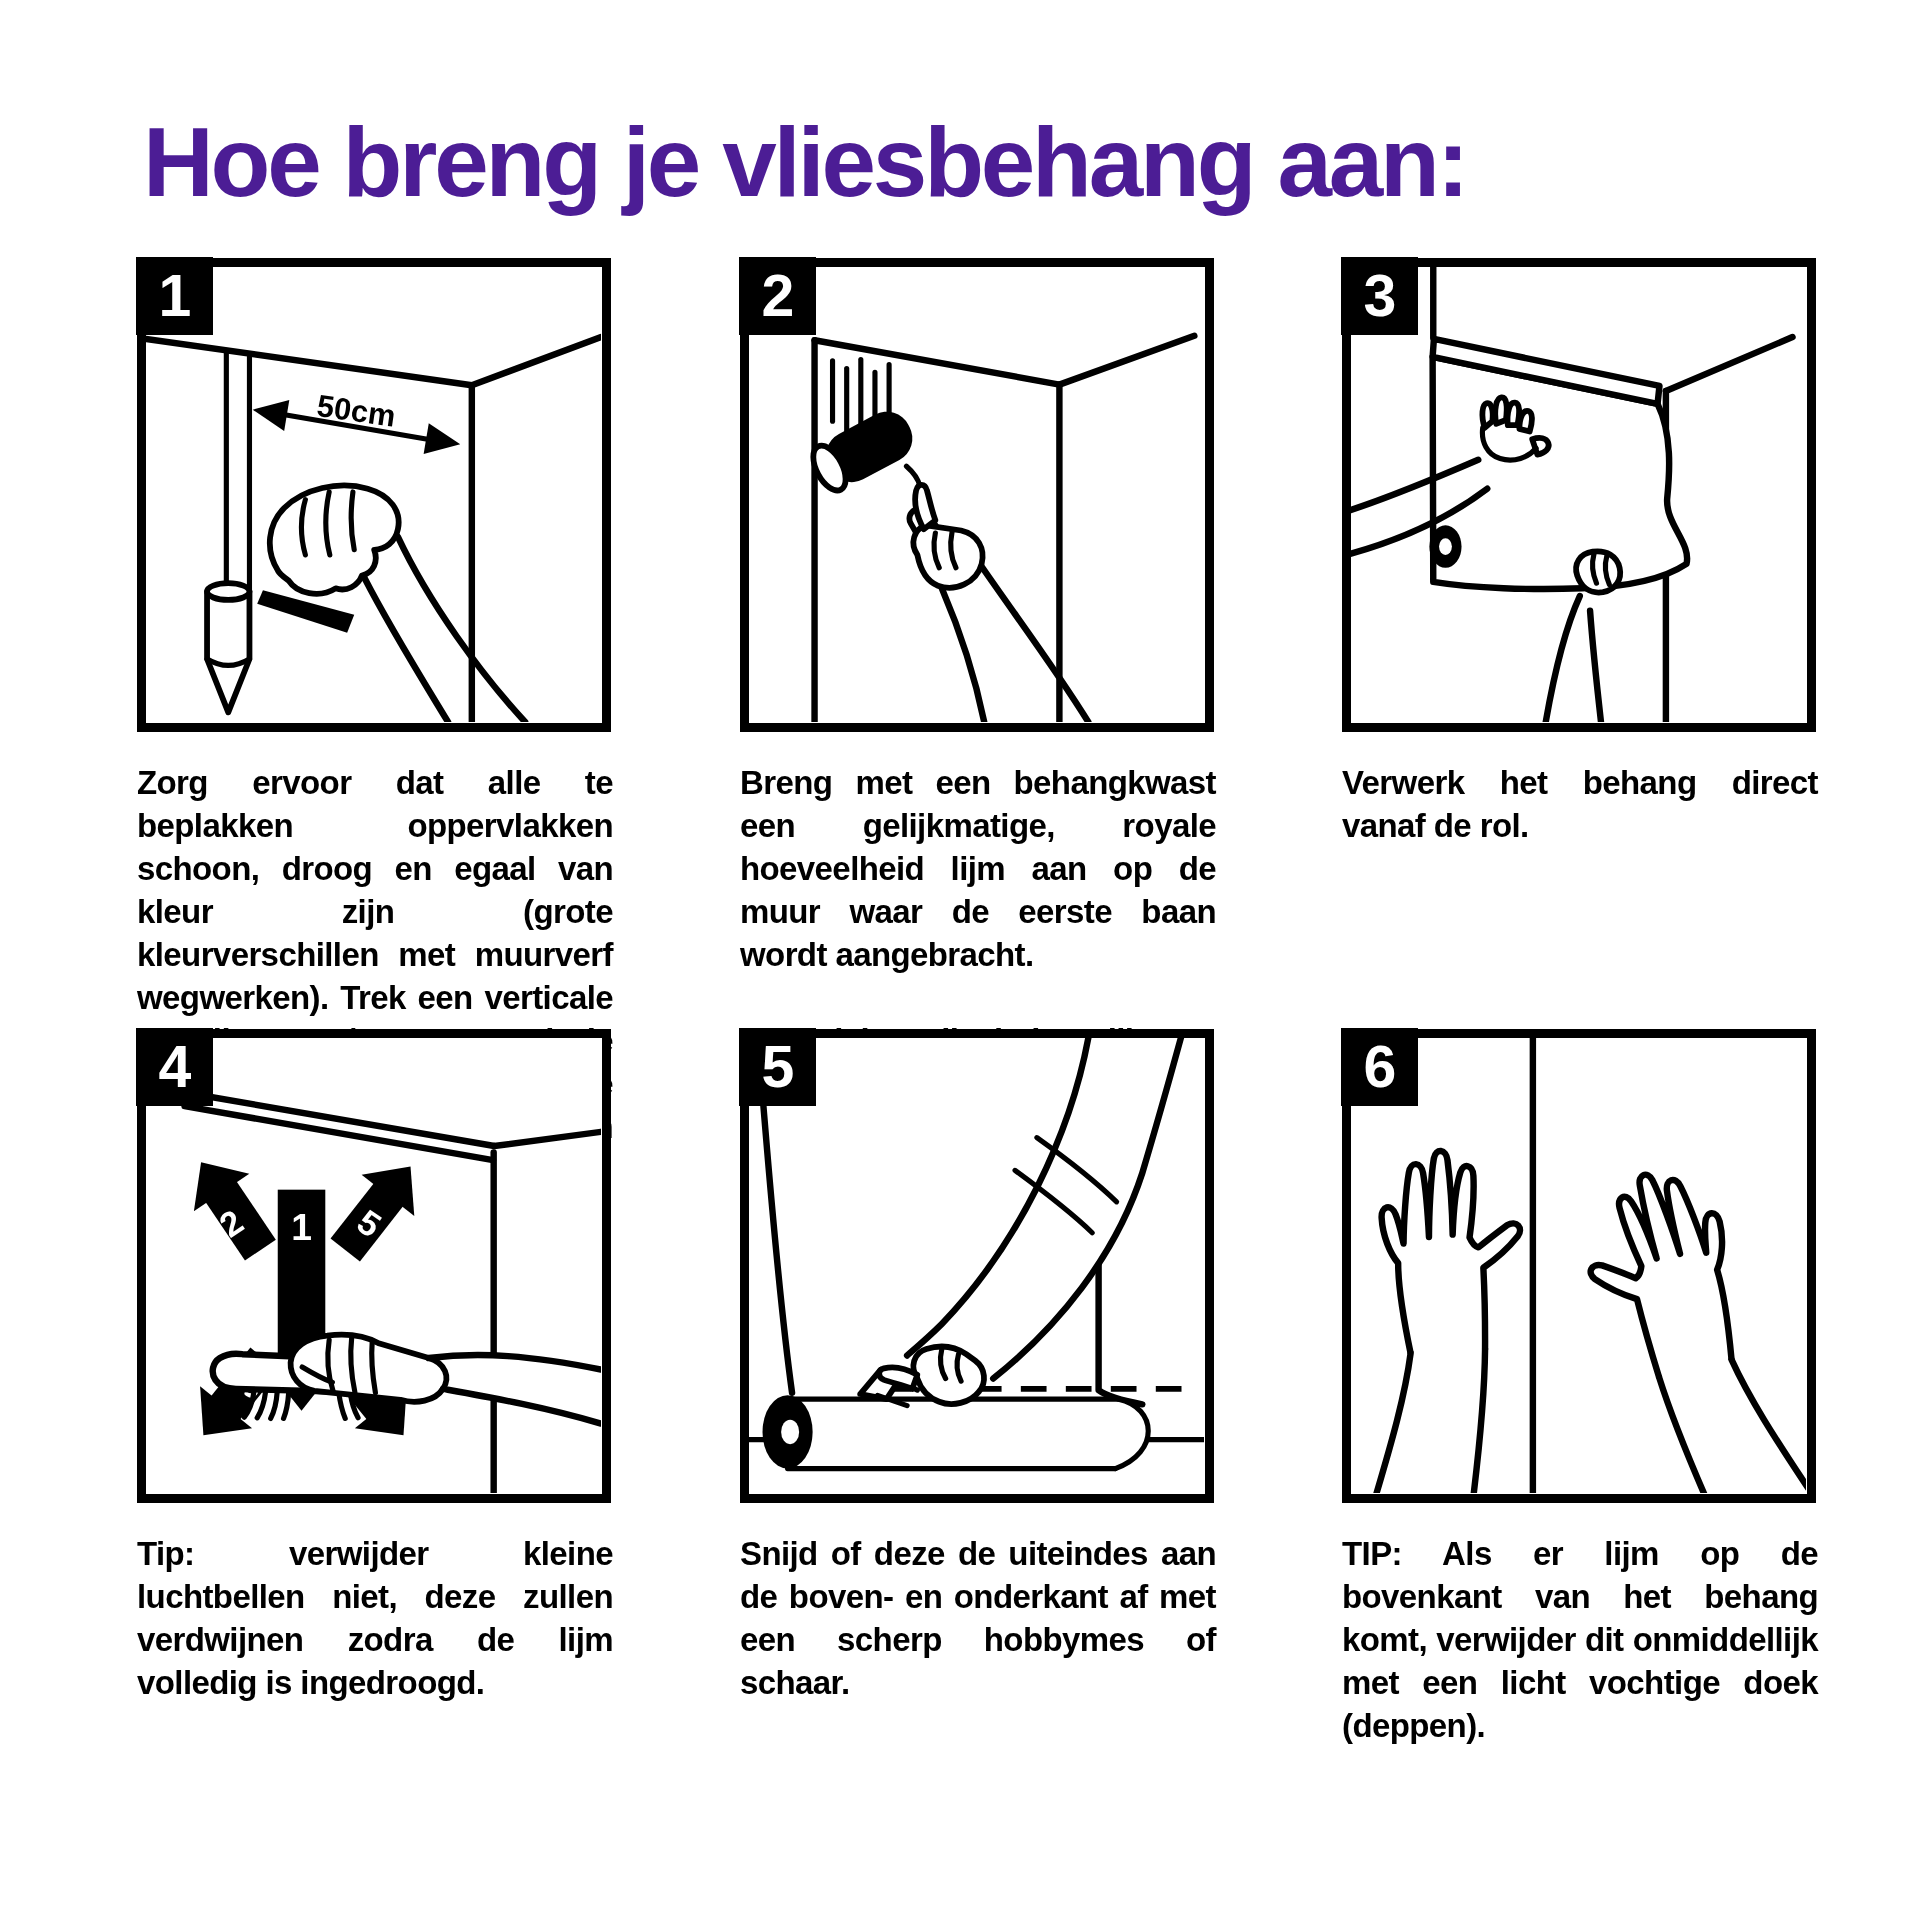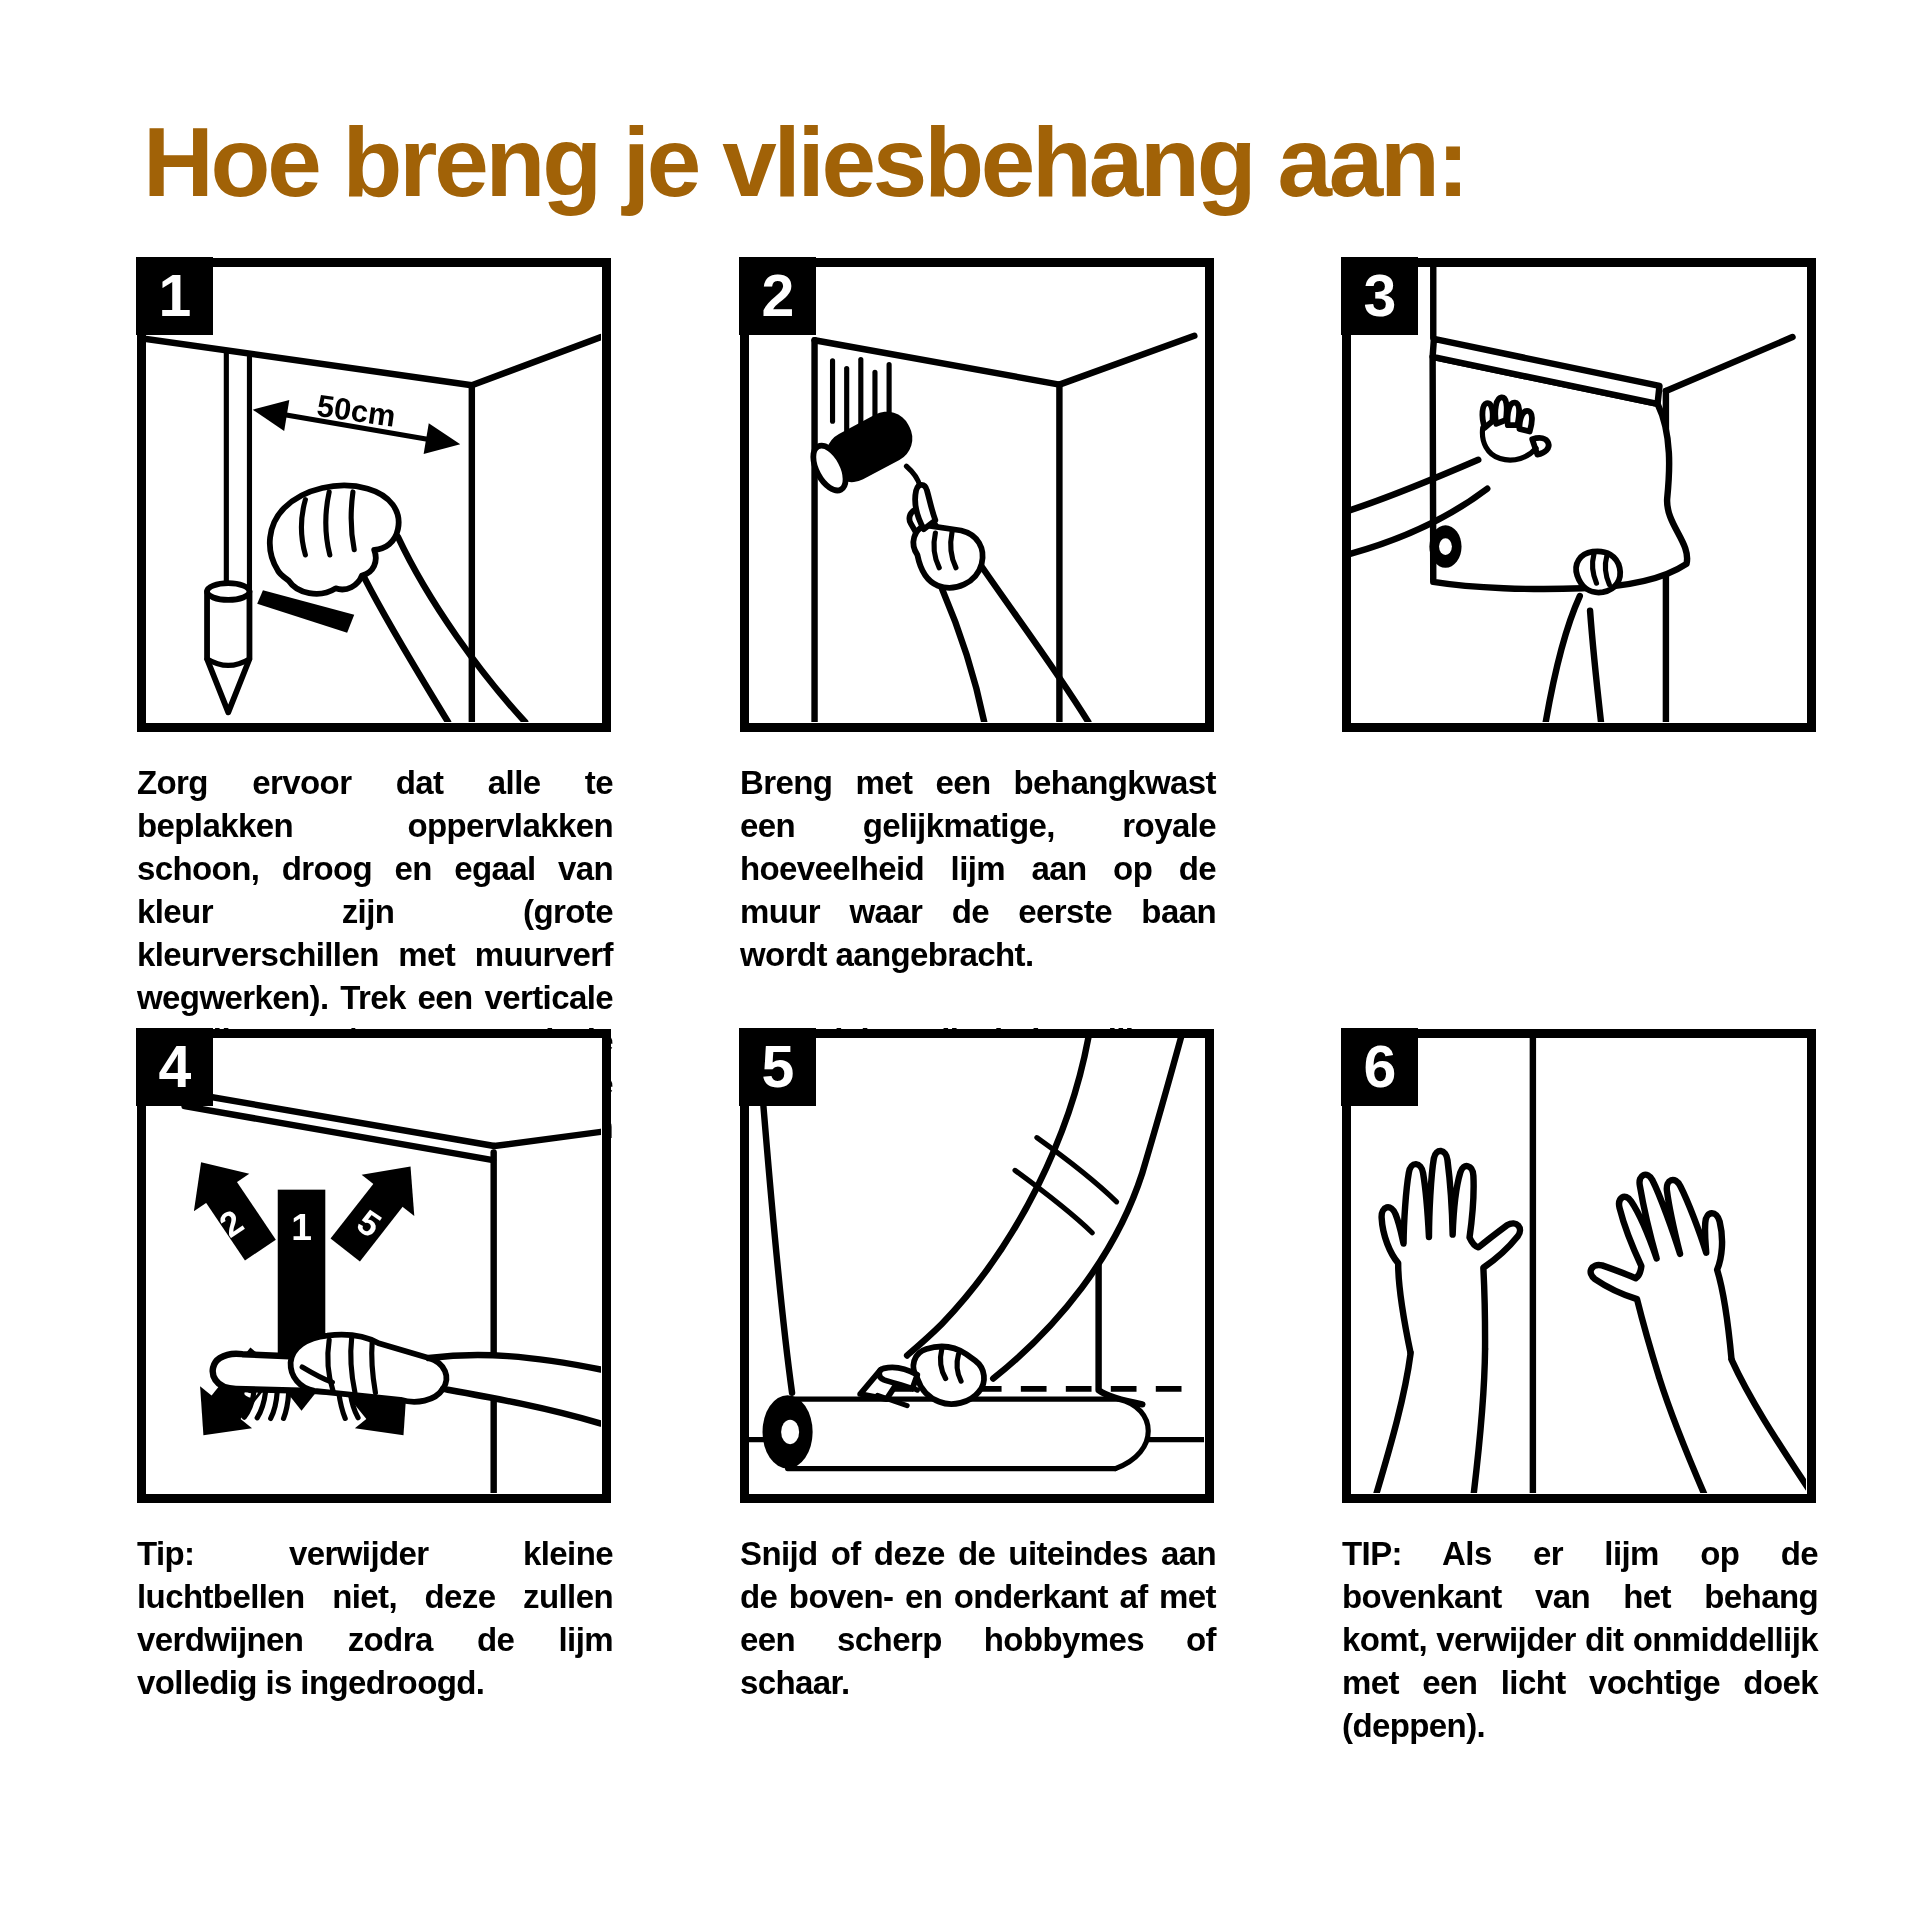--- a/index.html
+++ b/index.html
@@ -1,19 +1,19 @@
 <!DOCTYPE html>
 <html style="font-size:10.3px"><head>
 <meta charset="utf-8">
 <style>
   html,body{margin:0;padding:0;background:#fff;}
   body{width:1926px;height:1926px;position:relative;font-family:"Liberation Sans",sans-serif;color:#000;}
   .sheet{position:absolute;inset:0;background:#fff;overflow:hidden;}
   .page-title{position:absolute;left:143px;top:113px;margin:0;font-size:98px;line-height:1;
-    font-weight:700;letter-spacing:-3.2px;color:#a16207;white-space:nowrap;}
+    font-weight:700;letter-spacing:-3.2px;color:#4c1d95;white-space:nowrap;}
   .cell{position:absolute;width:476px;}
   .panel{position:relative;width:474px;height:474px;border:9.6px solid #000;box-sizing:border-box;background:#fff;}
   .panel svg{position:absolute;left:0;top:0;width:455px;height:455px;overflow:hidden;}
   .badge{position:absolute;left:-9.6px;top:-9.6px;width:77px;height:78px;background:#000;color:#fff;
     display:flex;align-items:center;justify-content:center;font-size:59px;font-weight:700;}
   .caption{position:absolute;top:503px;width:476px;font-size:33px;line-height:43px;font-weight:700;
     letter-spacing:-0.6px;text-align:justify;color:#000;}
   .caption p{margin:0;}
   .caption p + p{margin-top:43px;}
   .caption.tight p + p{margin-top:0;}
@@ -156,20 +156,24 @@
           <path class="wfill9" d="M352,480 C346,462 356,446 376,443 C398,440 414,450 418,468
                                    C422,486 412,502 392,506 C372,509 358,498 352,480 Z"></path>
           <path class="ln8" d="M378,447 C374,462 376,478 382,492"></path>
           <path class="ln8" d="M398,450 C394,464 396,480 402,494"></path>
         </g>
       </svg>
       <div class="badge">
         <span>3</span>
       </div>
     </div>
+    <div class="caption">
+      <p>Verwerk het behang direct vanaf de rol.</p>
+
+    </div>
   </div>
 
   <div class="cell" style="left:137px;top:1029px">
     <div class="panel">
       <svg viewBox="0 0 708 708">
         <g>
           <path class="ln" d="M56,84 L542,168"></path>
           <path class="ln" d="M60,106 L540,190"></path>
           <path class="ln" d="M542,168 L708,146"></path>
           <path class="ln" d="M541,178 V708"></path>

